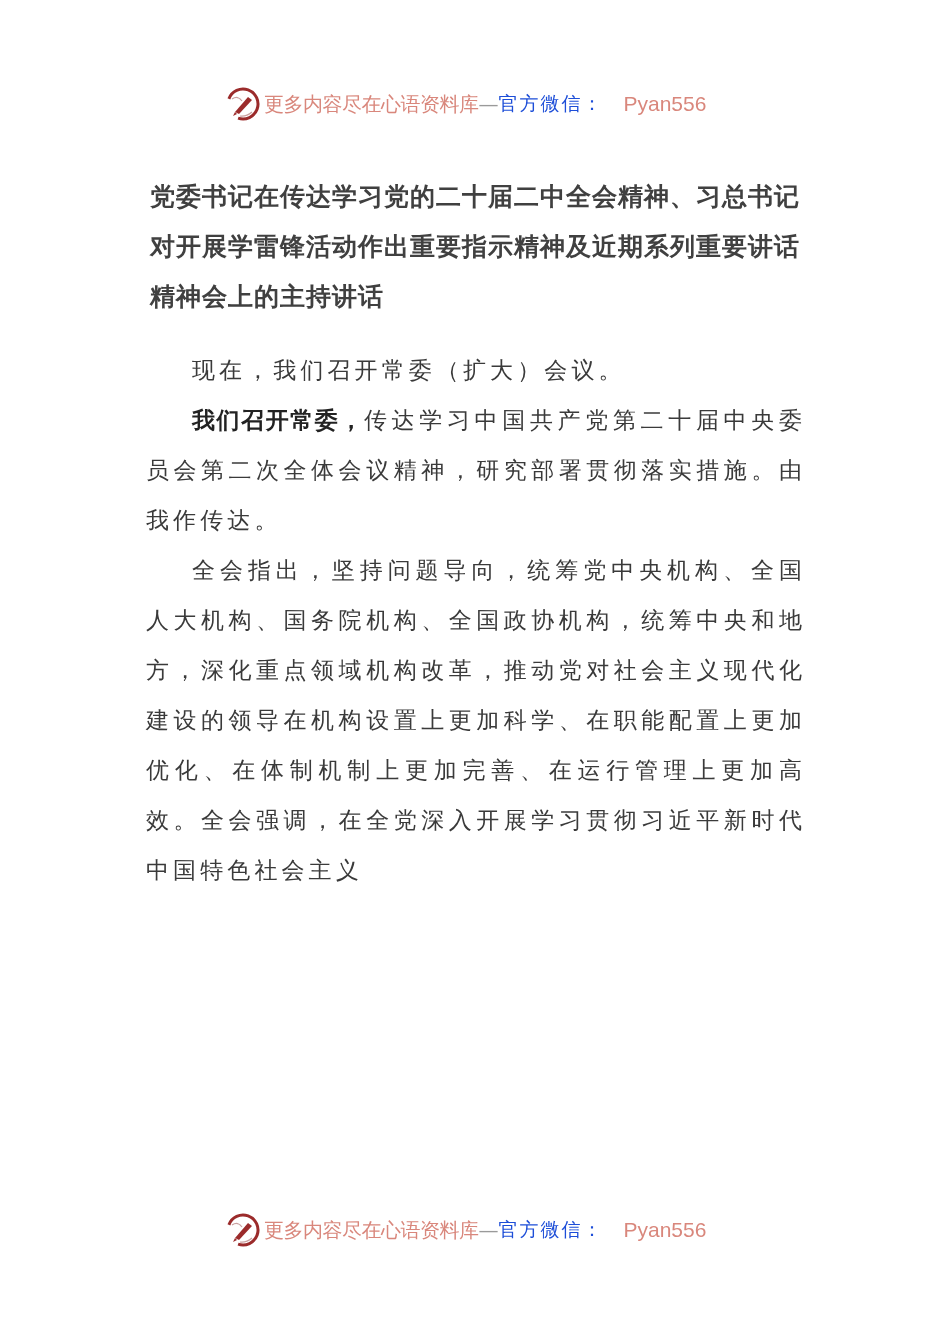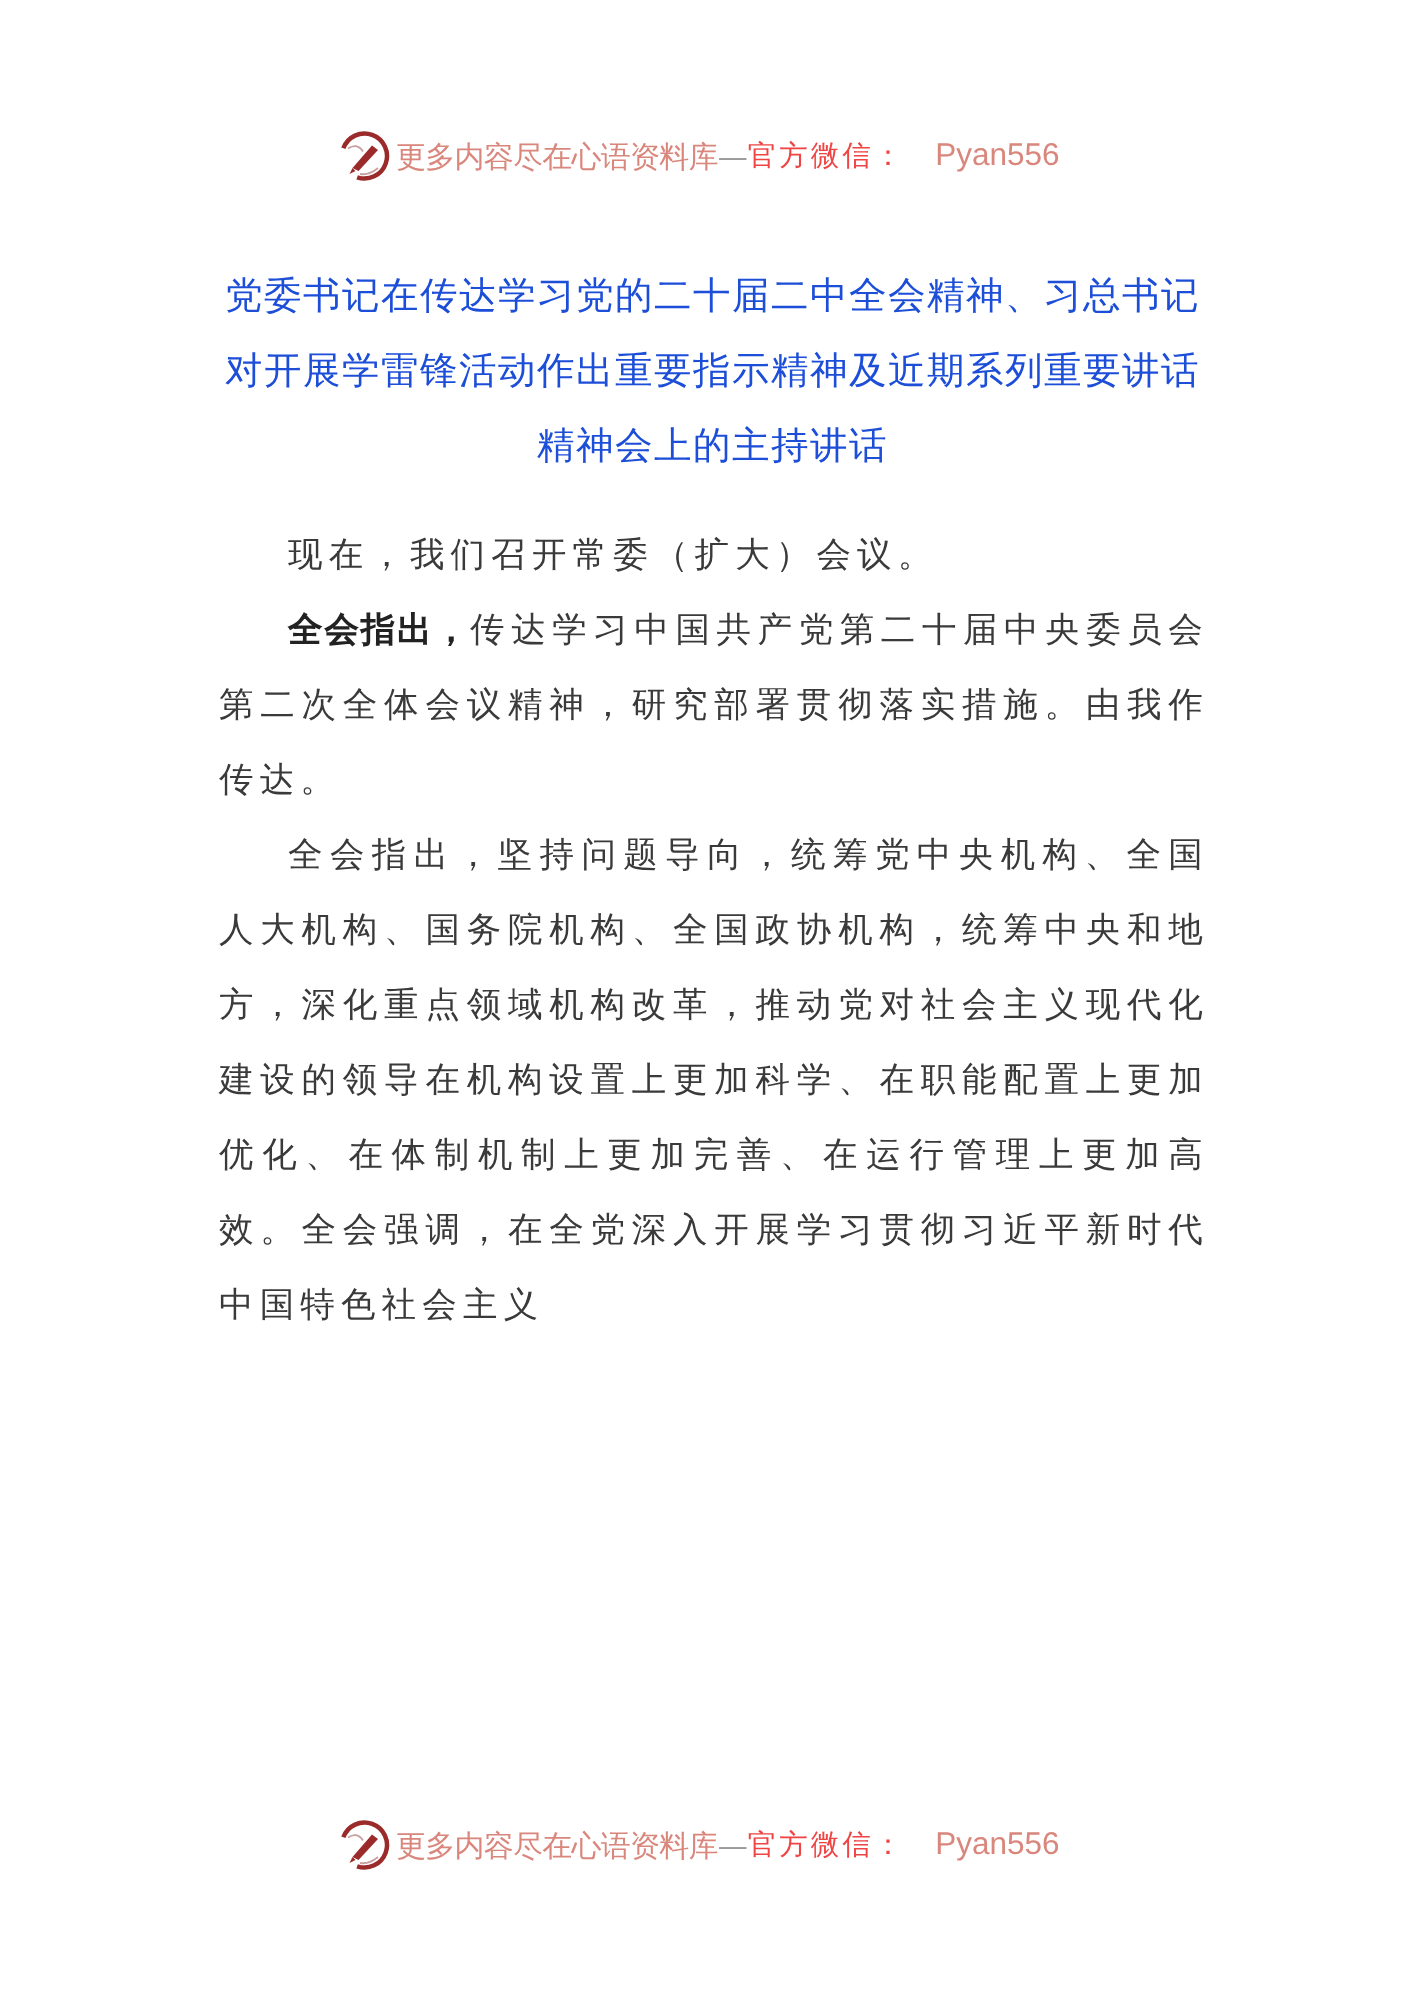--- a/index.html
+++ b/index.html
@@ -37,41 +37,41 @@
       font-size: 20px;
       font-family: "DejaVu Serif", serif;
       letter-spacing: -0.5px;
       text-align: right;
     }
     .wm-dash {
       color: #9a9a9a;
       font-size: 20px;
     }
     .wm-gray {
-      color: #ef4444;
+      color: #1d4ed8;
       font-size: 19px;
       font-family: "DejaVu Serif", serif;
       letter-spacing: 2px;
     }
     .wm-id {
       color: #d9877c;
       font-size: 21px;
       font-family: "Liberation Sans", sans-serif;
       margin-left: 20px;
     }
     .title {
       position: absolute;
       top: 172px;
       left: 150px;
       width: 650px;
-      text-align: center;
+      text-align: left;
       font-size: 25px;
       line-height: 50px;
-      font-weight: normal;
-      color: #1d4ed8;
+      font-weight: bold;
+      color: #404040;
       letter-spacing: 1px;
     }
     .body-text {
       position: absolute;
       top: 345px;
       left: 146px;
       width: 660px;
       font-size: 23px;
       line-height: 50px;
       color: #3a3a3a;
@@ -105,21 +105,21 @@
   <span class="wm-id">Pyan556</span>
 </div>
 
 <div class="title">党委书记在传达学习党的二十届二中全会精神、习总书记对开展学雷锋活动作出重要指示精神及近期系列重要讲话精神会上的主持讲话</div>
 
 <div class="body-text">
   <p>
     <span class="strong"></span><span>现在，我们召开常委（扩大）会议。</span>
   </p>
   <p>
-    <span class="strong">全会指出，</span><span>传达学习中国共产党第二十届中央委员会第二次全体会议精神，研究部署贯彻落实措施。由我作传达。</span>
+    <span class="strong">我们召开常委，</span><span>传达学习中国共产党第二十届中央委员会第二次全体会议精神，研究部署贯彻落实措施。由我作传达。</span>
   </p>
   <p>
     <span class="strong"></span><span>全会指出，坚持问题导向，统筹党中央机构、全国人大机构、国务院机构、全国政协机构，统筹中央和地方，深化重点领域机构改革，推动党对社会主义现代化建设的领导在机构设置上更加科学、在职能配置上更加优化、在体制机制上更加完善、在运行管理上更加高效。全会强调，在全党深入开展学习贯彻习近平新时代中国特色社会主义</span>
   </p>
 </div>
 
 <div class="watermark bottom">
   <svg class="wm-logo" viewBox="0 0 34 34">
     <circle cx="17" cy="17" r="15" fill="none" stroke="#9b2b2b" stroke-width="3" stroke-dasharray="70 25" transform="rotate(200 17 17)"></circle>
     <path d="M9 25 L22 10 L26 13 L13 27 Z" fill="#9b2b2b"></path>

